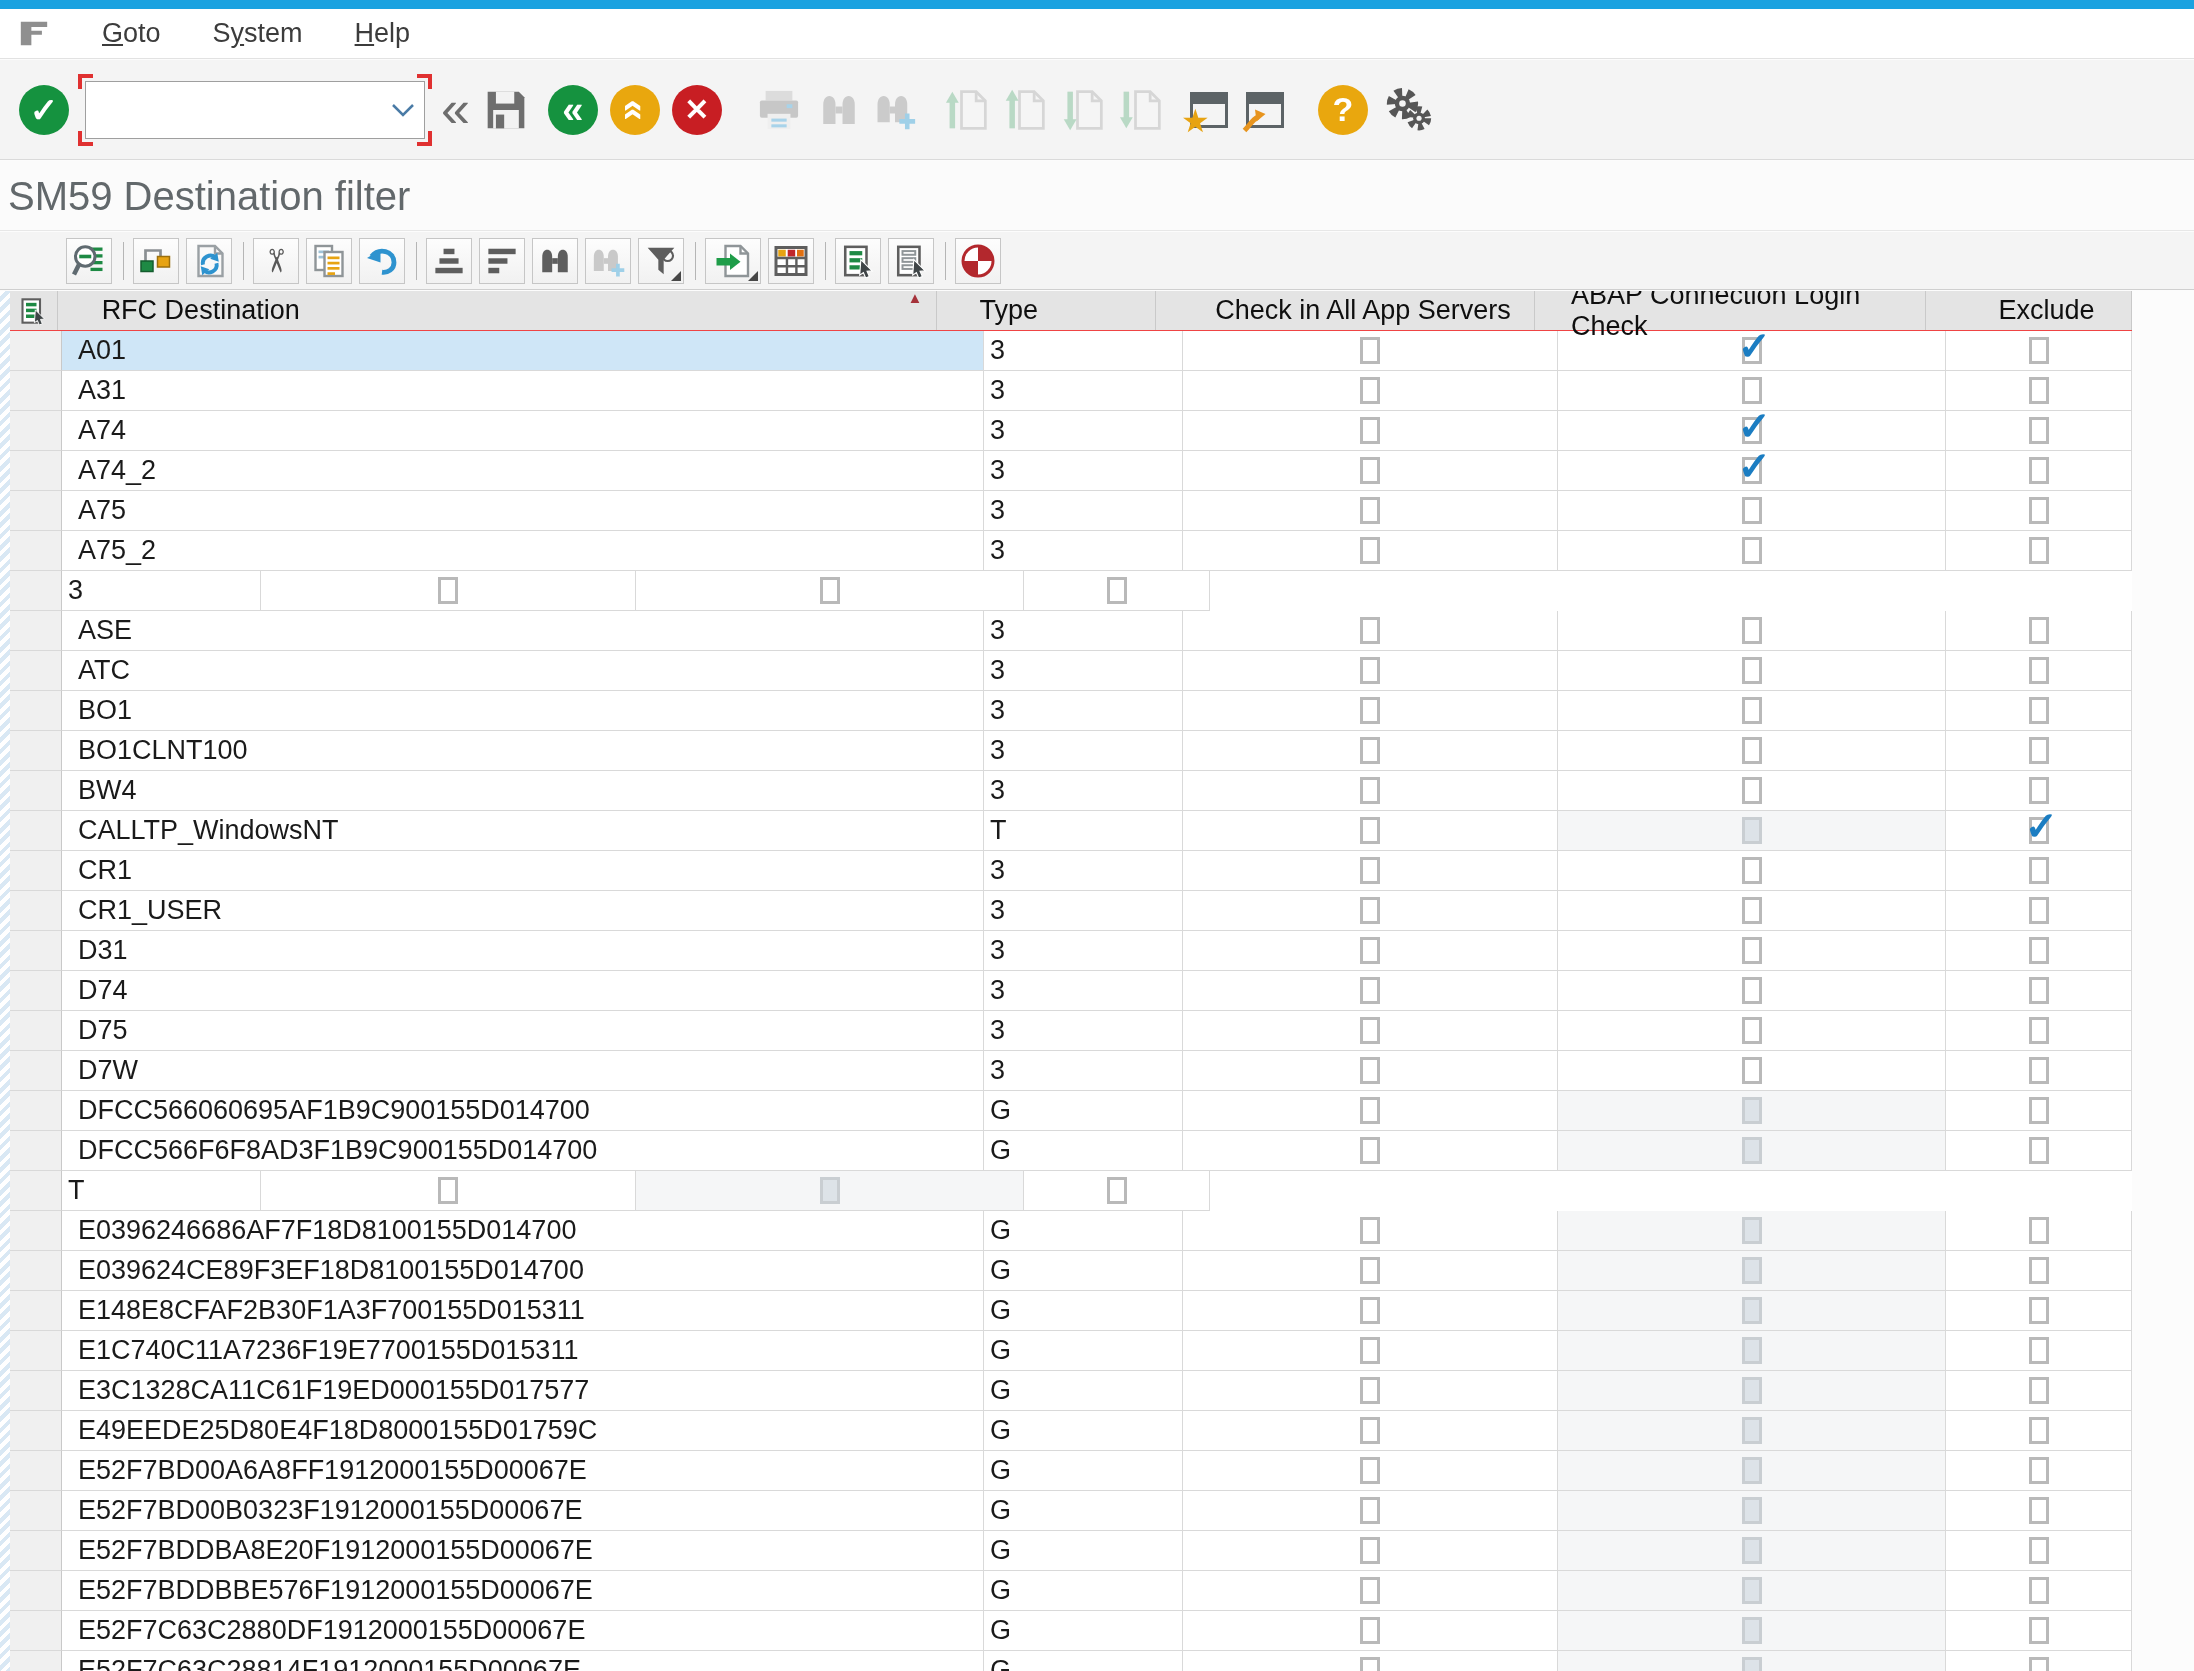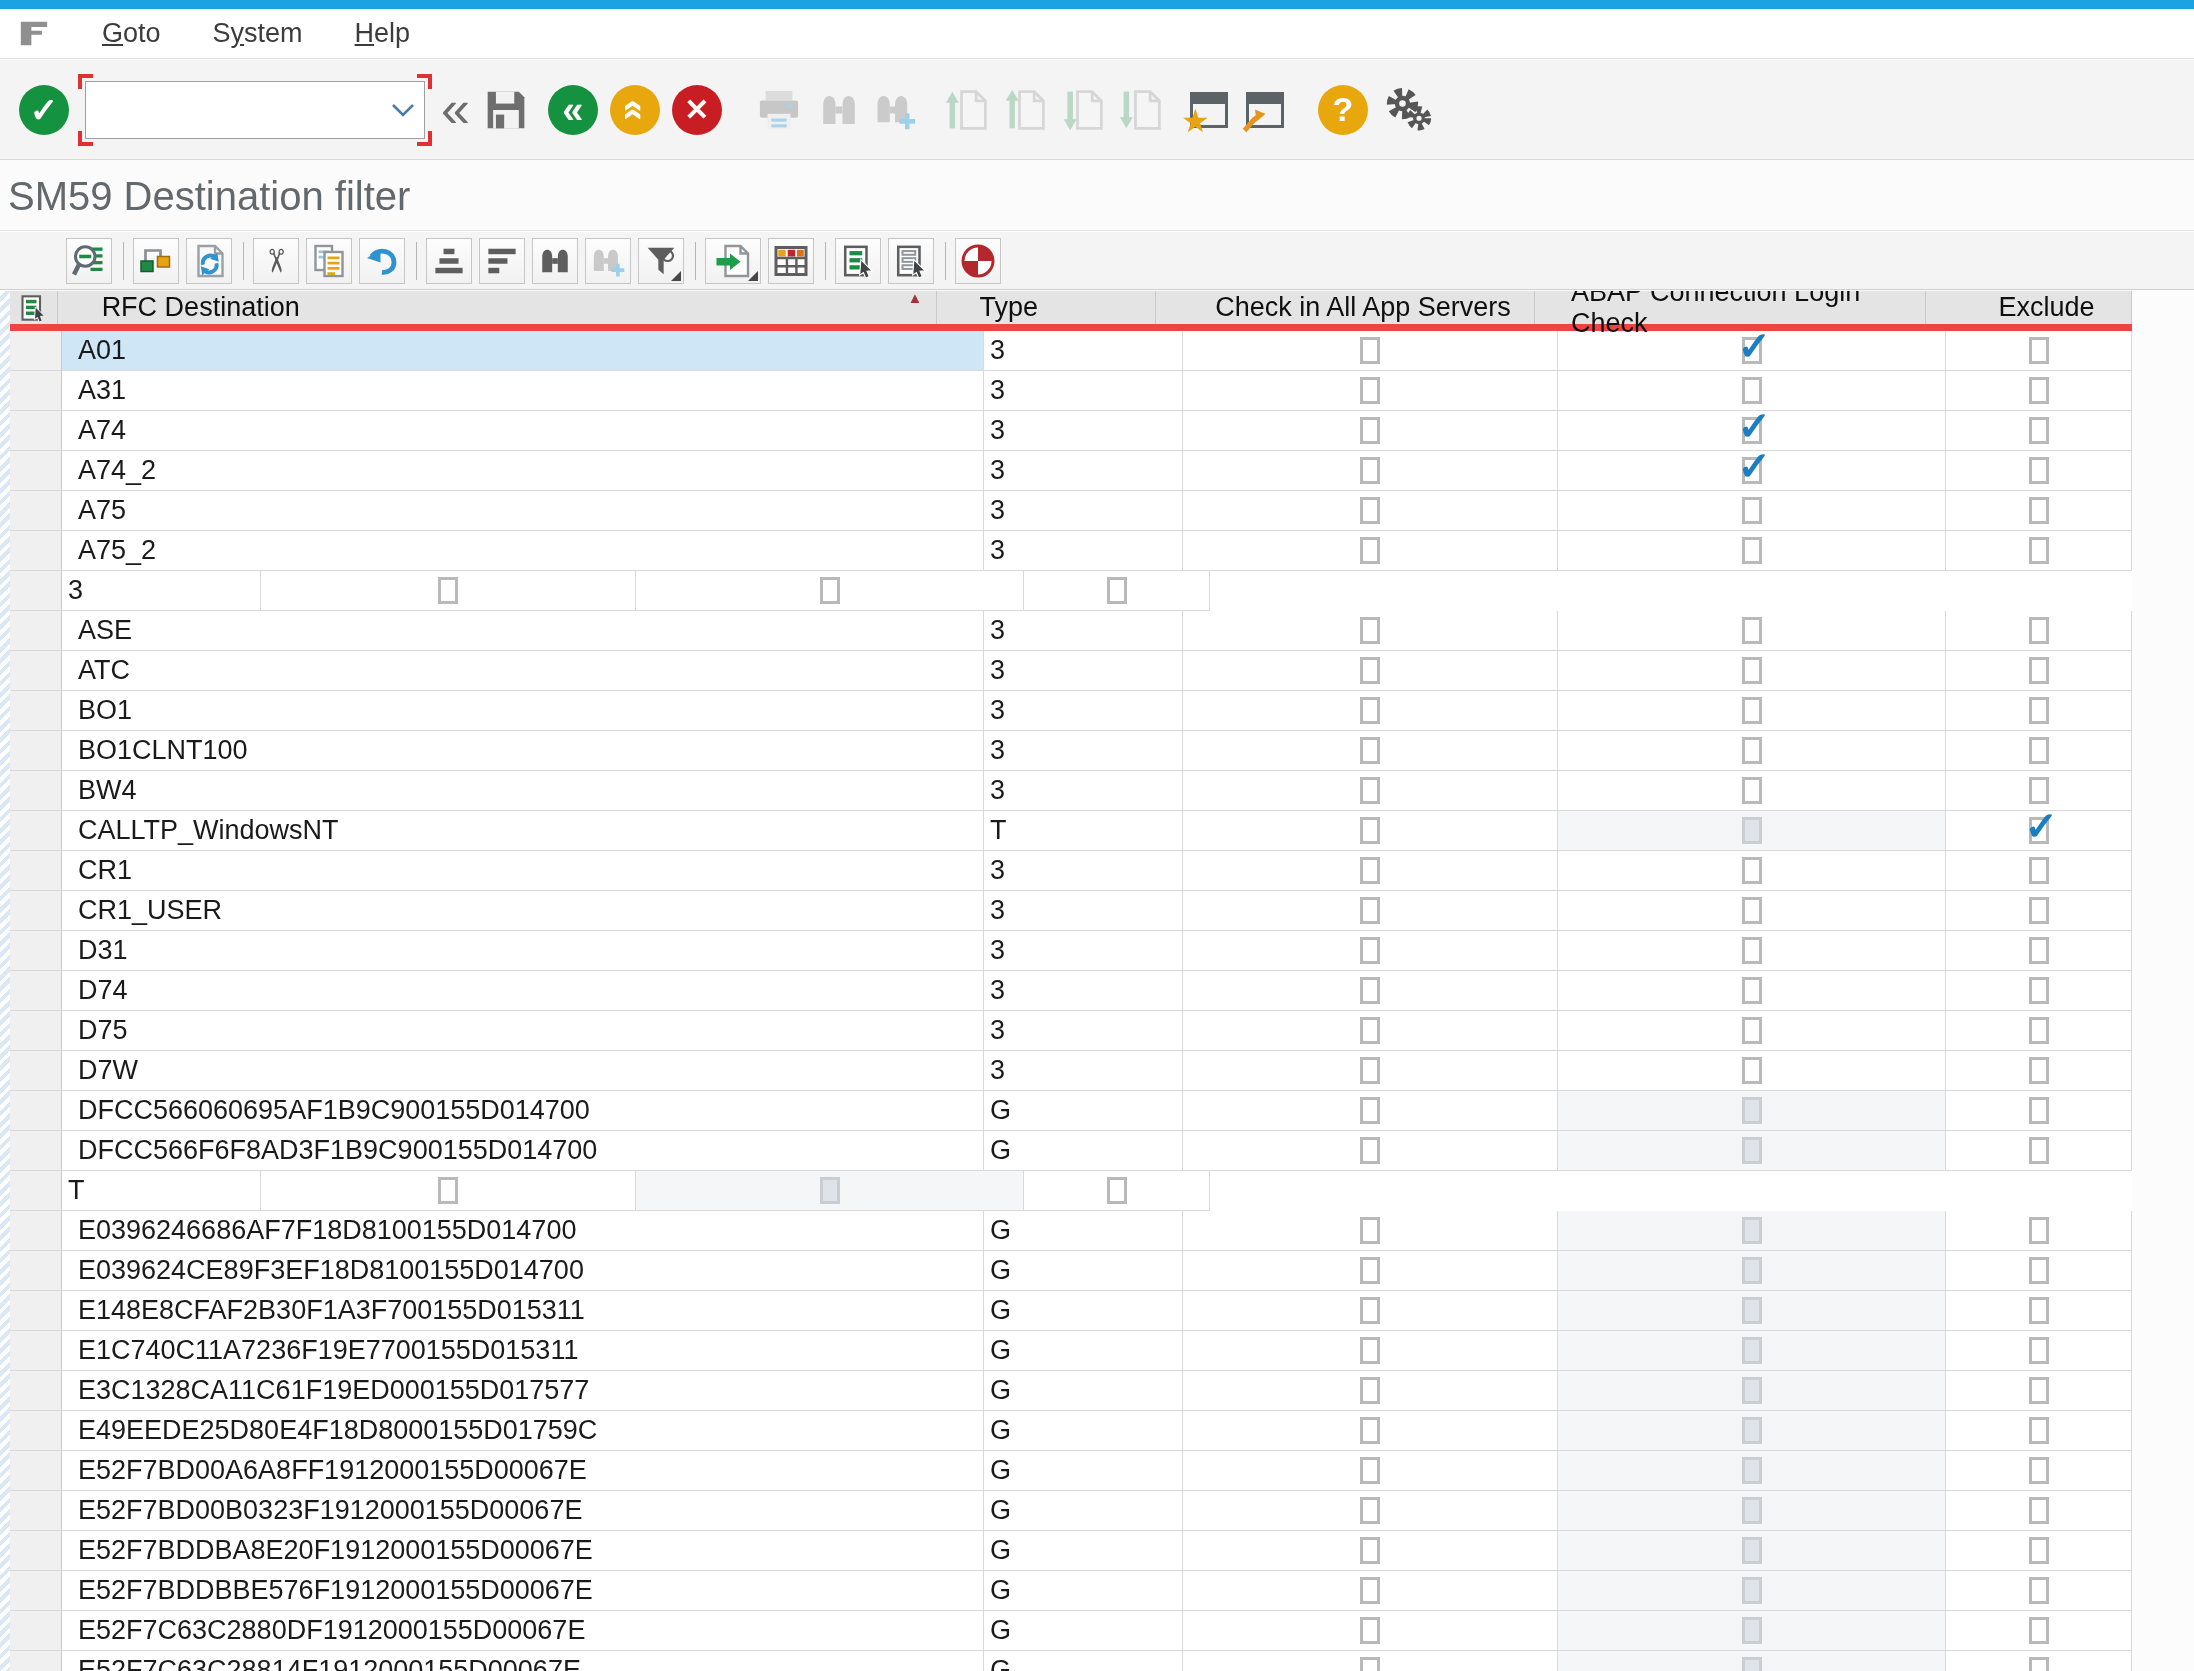--- a/index.html
+++ b/index.html
@@ -58,21 +58,21 @@
   .sep { width:1px; height:38px; background:#b5b5b5; margin:0 9px 0 4px; flex:0 0 auto; }
   .corner-menu { position:absolute; right:2px; bottom:2px; width:0; height:0;
                  border-left:10px solid transparent; border-bottom:10px solid #474747; }
   .scissors { font-size:32px; color:#595959; transform:rotate(90deg); }
 
   
   .hatch { position:absolute; top:291px; left:0; width:10px; height:1380px;
            background:repeating-linear-gradient(135deg,#ffffff 0 4px,#d9e8f4 4px 8px); }
   .grid { position:absolute; top:291px; left:10px; width:2122px; height:1380px; overflow:hidden;
           background:#fff; }
-  .hrow { display:flex; height:40px; background:#e4e4e4; border-bottom:7px solid #ef4444;gap:36px; }
+  .hrow { display:flex; height:40px; background:#e4e4e4; border-bottom:1px solid #ef4444;gap:36px; }
   .hcell { display:flex; align-items:center; font-size:27px; color:#0f0f0f;
            border-right:1px solid #c9c9c9; position:relative; }
   .row { display:flex; height:40px; background:#fff; }
   .cell { border-right:1px solid #d9d9d9; border-bottom:1px solid #d9d9d9; display:flex;
           align-items:center; font-size:27px; }
   .w-sel { width:52px; }  .w-rfc { width:922px; } .w-type { width:199px; }
   .w-c1 { width:375px; }  .w-c2 { width:388px; }  .w-c3 { width:186px; }
   .cell.sel { background:#f0f0f0; border-right:1px solid #c9c9c9; }
   .cell.rfc { padding-left:16px; overflow:hidden; white-space:nowrap; }
   .cell.rfc.sel-bg { background:#cfe6f7; }

